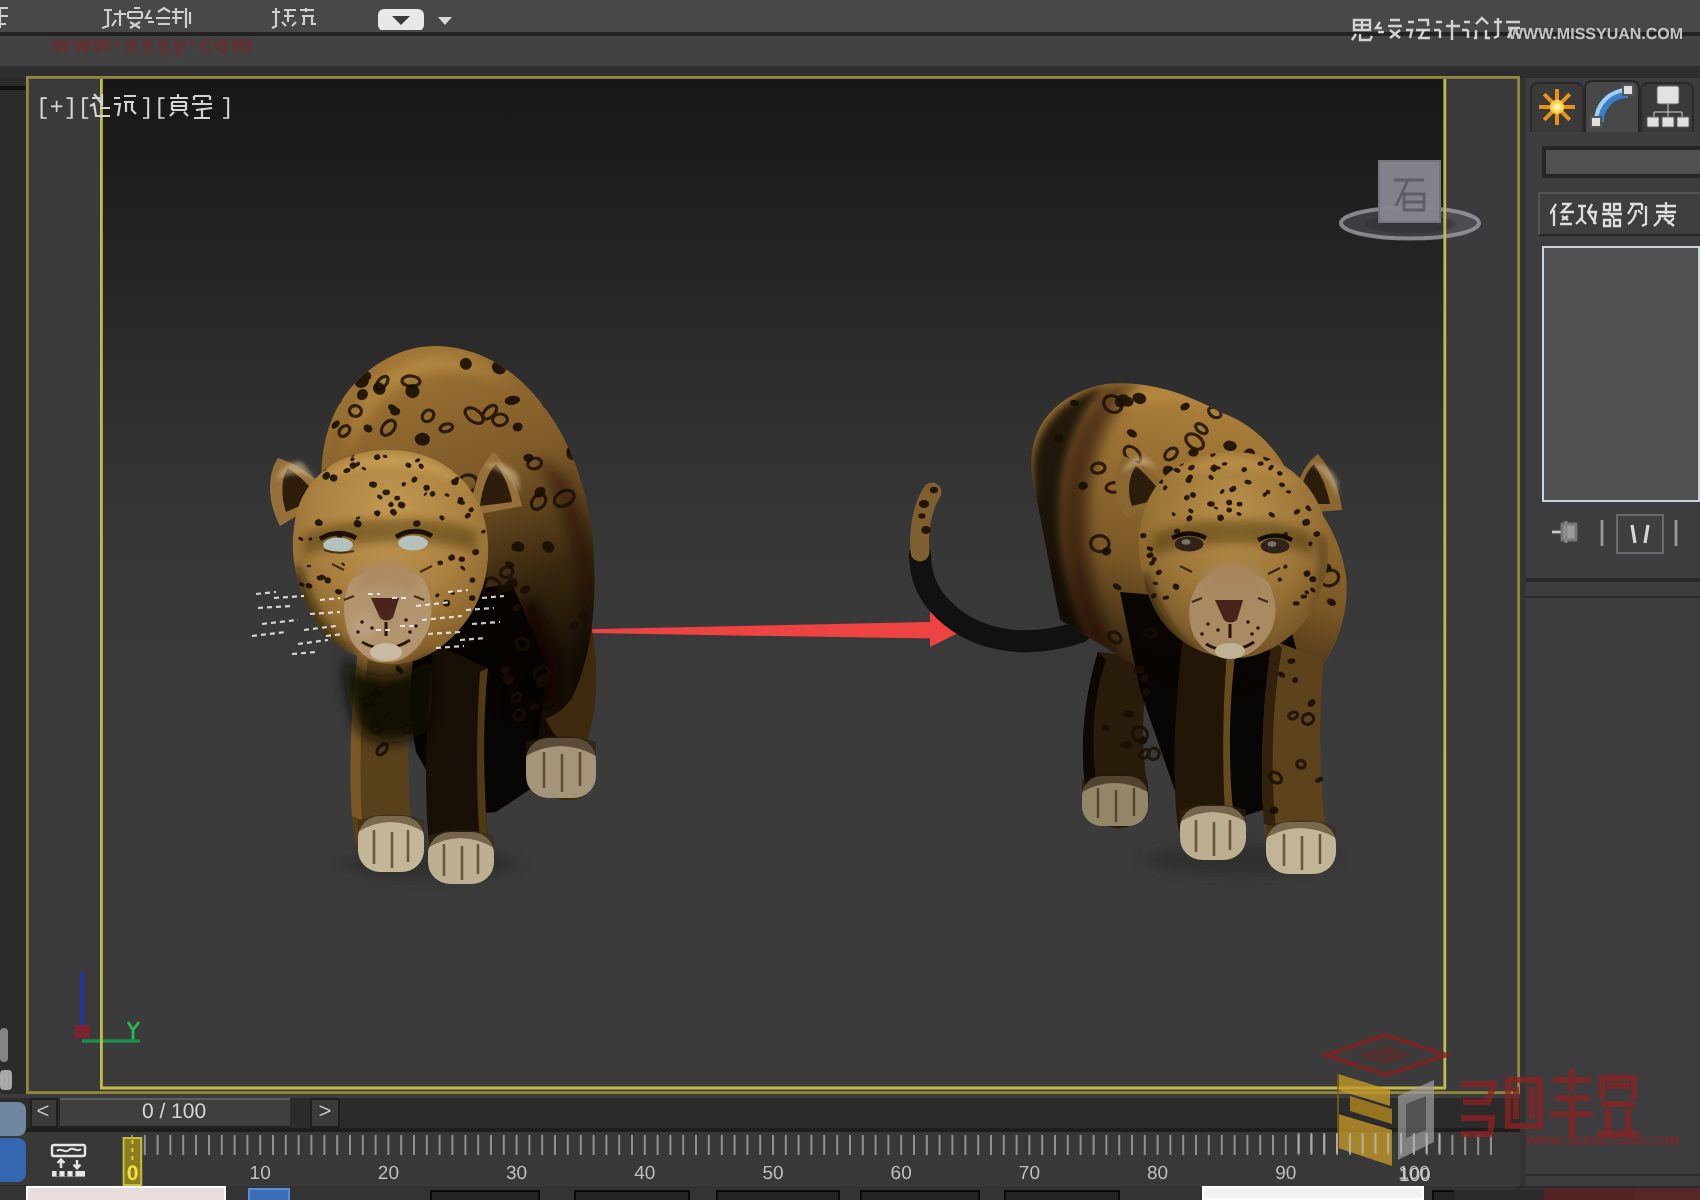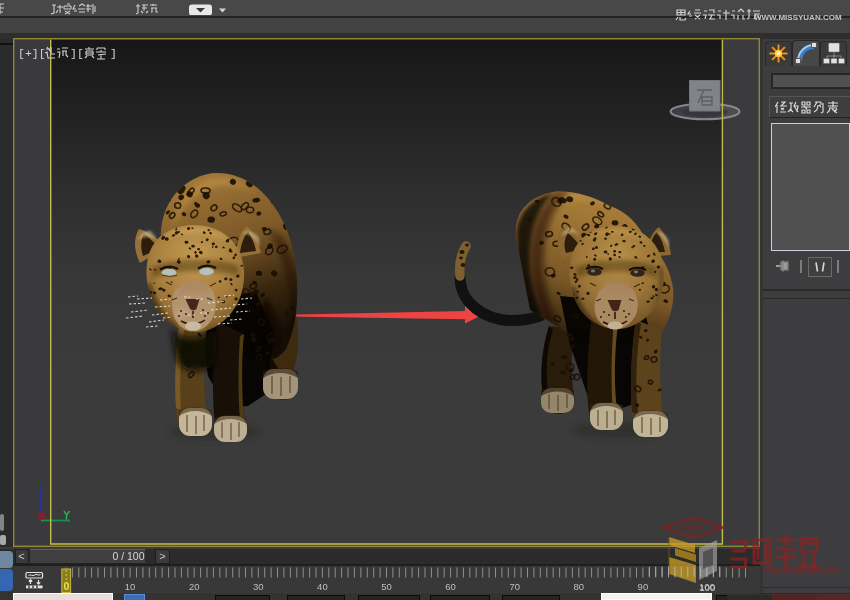--- a/index.html
+++ b/index.html
@@ -32,20 +32,22 @@
       <path d="M136,4 h4 M138,2 v9 l-2,1 M142,3 h6 M144,3 v6 M142,6 h5 M141,9 l2,2 M148,9 l-2,2"></path>
 
       <path d="M150,3 h7 M153,2 v2 M151,6 h6 M152,6 v4 h-1 M156,6 v4 h2"></path>
     </g>
 
     <rect x="189" y="2.5" width="23" height="11" rx="3" fill="#e8e8e8"></rect>
     <path d="M196,6 l4.5,4.5 4.5,-4.5 z" fill="#3a3a3a"></path>
     <path d="M219,6.5 l3.5,4 3.5,-4 z" fill="#d8d8d8"></path>
   </svg>
 
+  <div class="abs" style="left:26px;top:16.5px;width:210px;height:12px;color:rgba(140,26,26,0.6);
+      font-size:11.5px;font-weight:bold;letter-spacing:1.5px;filter:blur(0.8px);">www·sssy·com</div>
 
   <svg class="abs" style="left:668px;top:7px" width="182" height="15" viewBox="0 0 182 15">
     <g stroke="#d2d2d2" stroke-width="1.2" fill="none">
 
       <path d="M9,3 h8 v5 h-8 z M9,5.5 h8 M13,3 v5 M10,10 l-2,3 M12,10 v3 h5 l1,-2"></path>
 
       <path d="M22,4 l-2,3 h3 M21,9 h3 M27,3 h5 M26,6 h7 M27,8 l5,4 M32,8 l-5,4"></path>
 
       <path d="M36,4 h3 M35,8 h3 l-1,4 M41,3 h5 v3 M40,8 h7 M41,12 h6 M44,8 l-2,4"></path>
 
@@ -736,21 +738,21 @@
     <rect x="38.5" y="2.5" width="23" height="19" fill="#3f3f3f" stroke="#6a6a6a"></rect>
     <path d="M46,7.5 l1.5,9 M54,7.5 l-1.5,9" stroke="#d8d8d8" stroke-width="1.6" fill="none"></path>
   </svg>
 
   <div class="abs" style="left:763px;top:289px;width:87px;height:1.5px;background:#292929;"></div>
   <div class="abs" style="left:763px;top:297.5px;width:87px;height:1.5px;background:#292929;"></div>
 
   <div class="abs" style="left:0;top:547px;width:760px;height:1.5px;background:#3c3c3c;"></div>
   <div class="abs" style="left:0;top:548.5px;width:760px;height:15.5px;background:#2b2b2b;"></div>
   <div class="abs" style="left:14.5px;top:548.5px;width:14px;height:15px;background:#3a3a3a;border:1px solid #1f1f1f;box-sizing:border-box;color:#c8c8c8;font-size:11px;line-height:13px;text-align:center;">&lt;</div>
-  <div class="abs" style="left:29.5px;top:549px;width:115px;height:14.5px;background:#3f3f3f;border-top:1px solid #5e5e5e;border-bottom:1px solid #232323;box-sizing:border-box;color:#d6d6d6;font-size:10.5px;line-height:13px;text-align:right;">0 / 100</div>
+  <div class="abs" style="left:29.5px;top:549px;width:115px;height:14.5px;background:#3f3f3f;border-top:1px solid #5e5e5e;border-bottom:1px solid #232323;box-sizing:border-box;color:#d6d6d6;font-size:10.5px;line-height:13px;text-align:center;">0 / 100</div>
   <div class="abs" style="left:155px;top:548.5px;width:15px;height:15px;background:#3a3a3a;border:1px solid #1f1f1f;box-sizing:border-box;color:#c8c8c8;font-size:11px;line-height:13px;text-align:center;">&gt;</div>
   <div class="abs" style="left:0;top:564px;width:760px;height:2px;background:#1e1e1e;"></div>
 
   <svg class="abs" style="left:0;top:566px" width="760" height="26.5" viewBox="0 0 760 26.5">
     <rect width="760" height="26.5" fill="#383838"></rect>
     <g id="ticks" stroke="#8f8f8f" stroke-width="1">
         <path d="M66.0,1.5 v10 M72.4,1.5 v10 M78.8,1.5 v10 M85.2,1.5 v10 M91.6,1.5 v10 M98.0,1.5 v10 M104.5,1.5 v10 M110.9,1.5 v10 M117.3,1.5 v10 M123.7,1.5 v10 M130.1,1.5 v10 M136.5,1.5 v10 M142.9,1.5 v10 M149.3,1.5 v10 M155.7,1.5 v10 M162.2,1.5 v10 M168.6,1.5 v10 M175.0,1.5 v10 M181.4,1.5 v10 M187.8,1.5 v10 M194.2,1.5 v10 M200.6,1.5 v10 M207.0,1.5 v10 M213.4,1.5 v10 M219.8,1.5 v10 M226.2,1.5 v10 M232.7,1.5 v10 M239.1,1.5 v10 M245.5,1.5 v10 M251.9,1.5 v10 M258.3,1.5 v10 M264.7,1.5 v10 M271.1,1.5 v10 M277.5,1.5 v10 M283.9,1.5 v10 M290.4,1.5 v10 M296.8,1.5 v10 M303.2,1.5 v10 M309.6,1.5 v10 M316.0,1.5 v10 M322.4,1.5 v10 M328.8,1.5 v10 M335.2,1.5 v10 M341.6,1.5 v10 M348.0,1.5 v10 M354.4,1.5 v10 M360.9,1.5 v10 M367.3,1.5 v10 M373.7,1.5 v10 M380.1,1.5 v10 M386.5,1.5 v10 M392.9,1.5 v10 M399.3,1.5 v10 M405.7,1.5 v10 M412.1,1.5 v10 M418.6,1.5 v10 M425.0,1.5 v10 M431.4,1.5 v10 M437.8,1.5 v10 M444.2,1.5 v10 M450.6,1.5 v10 M457.0,1.5 v10 M463.4,1.5 v10 M469.8,1.5 v10 M476.2,1.5 v10 M482.7,1.5 v10 M489.1,1.5 v10 M495.5,1.5 v10 M501.9,1.5 v10 M508.3,1.5 v10 M514.7,1.5 v10 M521.1,1.5 v10 M527.5,1.5 v10 M533.9,1.5 v10 M540.3,1.5 v10 M546.8,1.5 v10 M553.2,1.5 v10 M559.6,1.5 v10 M566.0,1.5 v10 M572.4,1.5 v10 M578.8,1.5 v10 M585.2,1.5 v10 M591.6,1.5 v10 M598.0,1.5 v10 M604.4,1.5 v10 M610.9,1.5 v10 M617.3,1.5 v10 M623.7,1.5 v10 M630.1,1.5 v10 M636.5,1.5 v10 M642.9,1.5 v10 M649.3,1.5 v10 M655.7,1.5 v10 M662.1,1.5 v10 M668.5,1.5 v10 M675.0,1.5 v10 M681.4,1.5 v10 M687.8,1.5 v10 M694.2,1.5 v10 M700.6,1.5 v10 M707.0,1.5 v10 M713.4,1.5 v10 M719.8,1.5 v10 M726.2,1.5 v10 M732.6,1.5 v10 M739.1,1.5 v10 M745.5,1.5 v10"></path>
       </g>
     <g id="nums" font-family="Liberation Sans" font-size="9.5" fill="#bfbfbf" text-anchor="middle">
       <text x="130.1" y="23.5">10</text>

